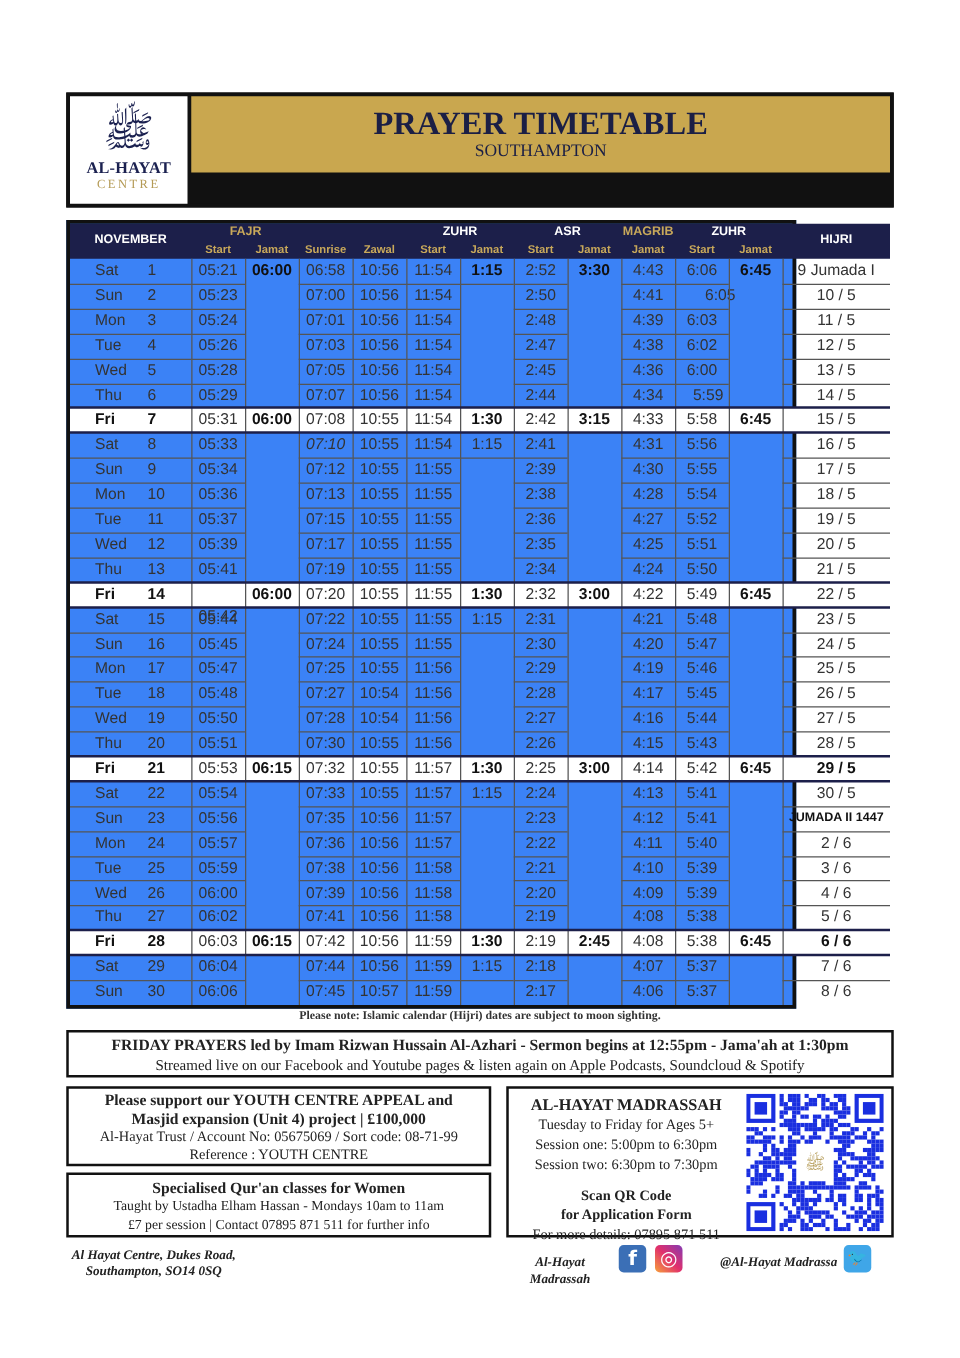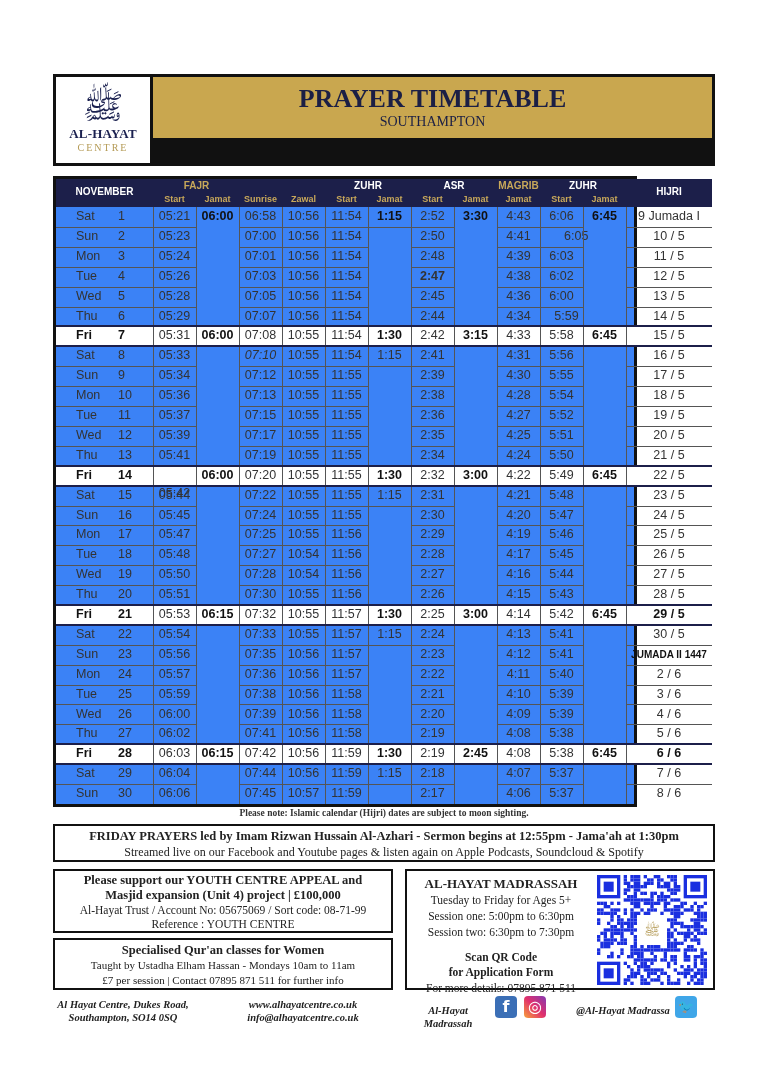--- a/index.html
+++ b/index.html
@@ -146,21 +146,21 @@
       </div>
       <div class="row" style="top: 59.7px; height: 19.9px;">
         <div class="cell" style="left: 0px; width: 48px; height: 19.9px; line-height: 19.9px; text-align: left; padding-left: 20px;">Tue</div>
         <div class="cell" style="left: 48px; width: 49px; height: 19.9px; line-height: 19.9px; text-align: left; padding-left: 14px;">4</div>
         <div class="cell" style="left: 97px; width: 43px; height: 19.9px; line-height: 19.9px;">05:26</div>
         <div class="cell" style="left: 140px; width: 43px; height: 19.9px; line-height: 19.9px;"></div>
         <div class="cell" style="left: 183px; width: 43px; height: 19.9px; line-height: 19.9px;">07:03</div>
         <div class="cell" style="left: 226px; width: 43px; height: 19.9px; line-height: 19.9px;">10:56</div>
         <div class="cell" style="left: 269px; width: 43px; height: 19.9px; line-height: 19.9px;">11:54</div>
         <div class="cell" style="left: 312px; width: 43px; height: 19.9px; line-height: 19.9px;"></div>
-        <div class="cell" style="left: 355px; width: 43px; height: 19.9px; line-height: 19.9px; font-weight: bold;">2:47</div>
+        <div class="cell" style="left: 355px; width: 43px; height: 19.9px; line-height: 19.9px;">2:47</div>
         <div class="cell" style="left: 398px; width: 43px; height: 19.9px; line-height: 19.9px;"></div>
         <div class="cell" style="left: 441px; width: 43px; height: 19.9px; line-height: 19.9px;">4:38</div>
         <div class="cell" style="left: 484px; width: 43px; height: 19.9px; line-height: 19.9px;">6:02</div>
         <div class="cell" style="left: 527px; width: 43px; height: 19.9px; line-height: 19.9px;"></div>
         <div class="cell" style="left: 570px; width: 86px; height: 19.9px; line-height: 19.9px;">12 / 5</div>
       </div>
       <div class="row" style="top: 79.6px; height: 19.9px;">
         <div class="cell" style="left: 0px; width: 48px; height: 19.9px; line-height: 19.9px; text-align: left; padding-left: 20px;">Wed</div>
         <div class="cell" style="left: 48px; width: 49px; height: 19.9px; line-height: 19.9px; text-align: left; padding-left: 14px;">5</div>
         <div class="cell" style="left: 97px; width: 43px; height: 19.9px; line-height: 19.9px;">05:28</div>
@@ -1284,22 +1284,18 @@
       <rect x="2" y="28" width="3" height="3" fill="#1a2fe0"></rect>
       <text x="16.5" y="18" font-size="4" text-anchor="middle" fill="#b49a55">ﷺ</text>
     </svg>
 </div>
 
 <div id="footer" class="abs">
   <div class="f" style="left:0;width:140px;top:2px;">
     <div>Al Hayat Centre, Dukes Road,</div>
     <div>Southampton, SO14 0SQ</div>
   </div>
-  <div class="f" style="left:180px;width:140px;top:2px;">
-    <div>www.alhayatcentre.co.uk</div>
-    <div>info@alhayatcentre.co.uk</div>
-  </div>
   <div class="f" style="left:350px;width:90px;top:8px;">Al-Hayat Madrassah</div>
   <div class="soc" style="left:442px;top:0;background:#3b6fb6;font-size:16px;">f</div>
   <div class="soc" style="left:471px;top:0;background:linear-gradient(45deg,#f7a13a,#e1306c,#833ab4);font-size:16px;">◎</div>
   <div class="f" style="left:520px;width:100px;top:8px;">@Al-Hayat Madrassa</div>
   <div class="soc" style="left:622px;top:0;background:#3fa6e8;font-size:13px;">🐦</div>
 </div>
 
 </body></html>

